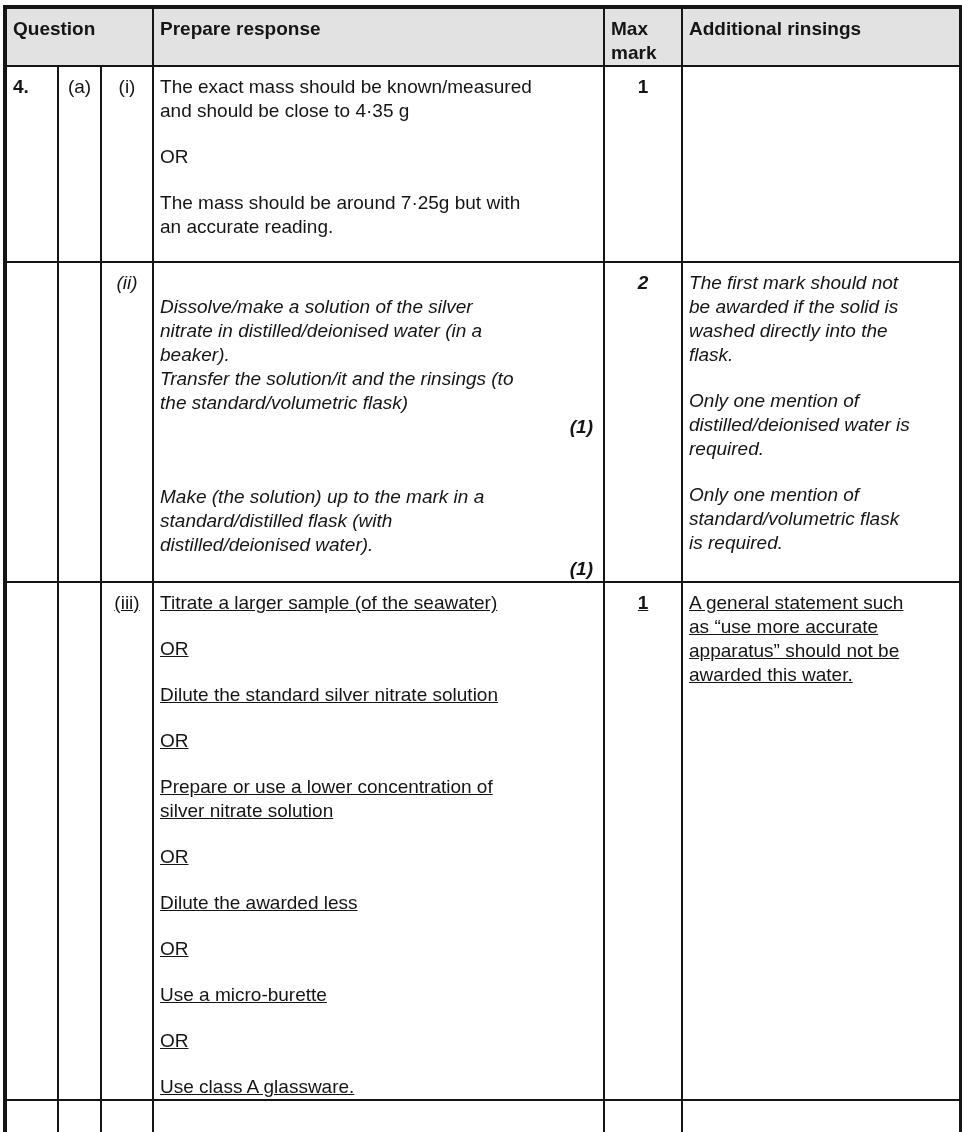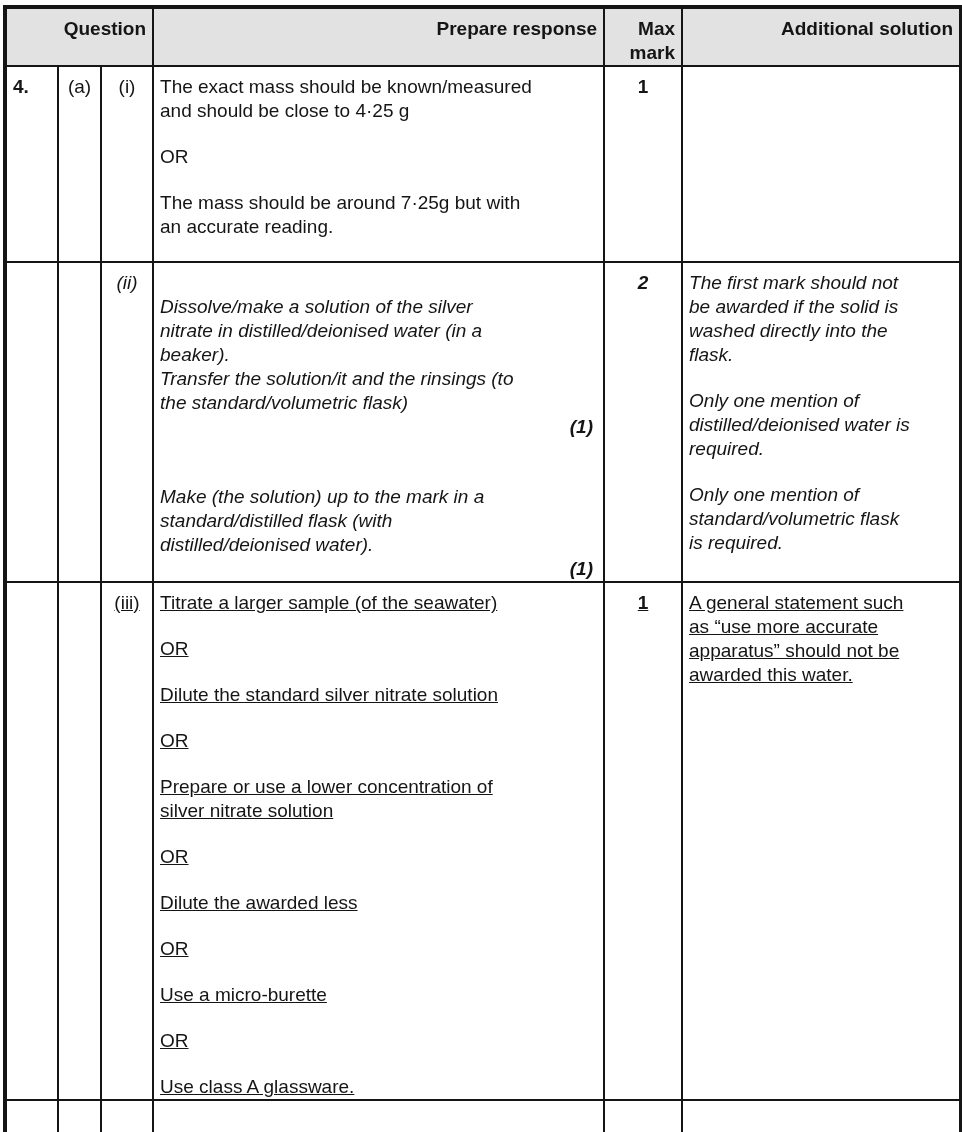--- a/index.html
+++ b/index.html
@@ -22,21 +22,21 @@
     border: 2px solid #151515;
     vertical-align: top;
     font-size: 19px; line-height: 24px;
     box-sizing: border-box;
     padding: 8px 6px 0 6px;
     overflow: hidden;
   }
   thead th {
     background: #e2e2e2;
     font-weight: bold;
-    text-align: right;
+    text-align: left;
     vertical-align: middle;
     white-space: pre-line;
     height: 58px;
     line-height: 23px;
     padding: 4px 2px;
   }
   td.qnum  { font-weight: bold; padding-left: 11px; }
   td.qpart { text-align: center; }
   td.qsub  { text-align: center; }
   td.expected { padding-left: 14px; padding-right: 8px; }
@@ -69,32 +69,32 @@
       <col style="width:451px">
         <col style="width:78px">
         <col style="width:279px">
     </colgroup>
     <thead>
       <tr>
         <th colspan="3">Question</th>
         <th>Prepare response</th>
         <th>Max
 mark</th>
-        <th>Additional solution</th>
+        <th>Additional rinsings</th>
       </tr>
     </thead>
     <tbody>
 
       <tr class="row-1">
         <td class="qnum">4.</td>
         <td class="qpart">(a)</td>
         <td class="qsub">(i)</td>
         <td class="expected">
           <div class="para">The exact mass should be known/measured
-and should be close to 4·25 g</div>
+and should be close to 4·35 g</div>
           <div class="para">OR</div>
           <div class="para">The mass should be around 7·25g but with
 an accurate reading.</div>
         </td>
         <td class="maxmark">1</td>
         <td class="guidance"></td>
       </tr>
 
       <tr class="row-2">
         <td class="qnum"></td>

